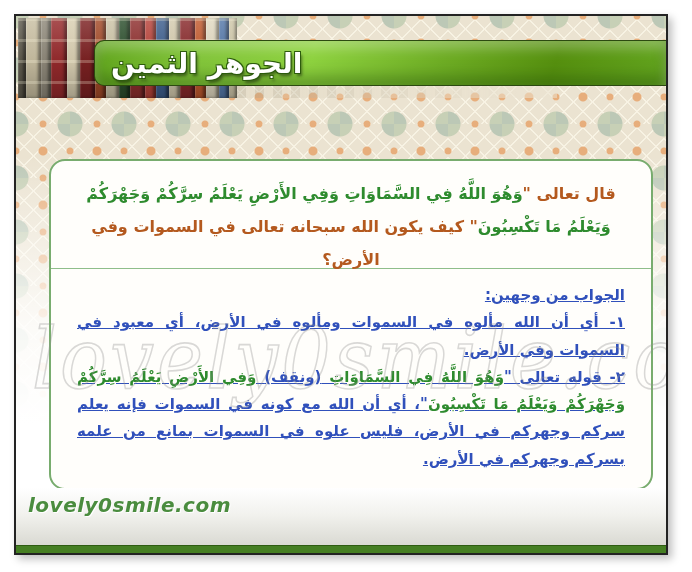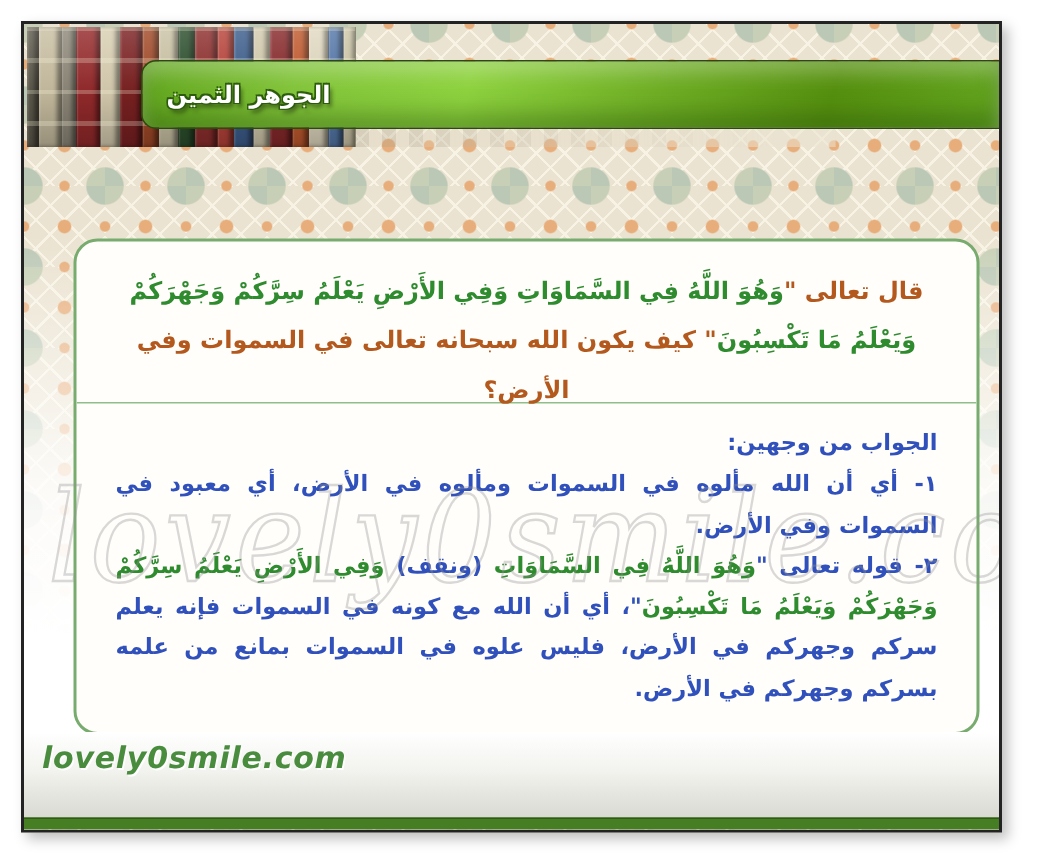--- a/index.html
+++ b/index.html
@@ -36,37 +36,37 @@
   .photo-fade{position:absolute;left:221px;top:56px;width:320px;height:26px;z-index:1;opacity:.55;
     background:repeating-linear-gradient(90deg, rgba(160,150,125,0.5) 0 9px, rgba(215,205,180,0.4) 9px 18px);}
   .photo-fade::after{content:'';position:absolute;inset:0;
     background:linear-gradient(90deg, rgba(235,227,209,0) 0%, #ebe3d1 88%);}
   
   .band{position:absolute;left:78px;top:24px;right:0;height:46px;z-index:2;box-sizing:border-box;
     border:1px solid #2c4a10;border-right:none;border-radius:10px 0 0 10px;
     background:linear-gradient(105deg, #61a51d 0%, #82c43a 18%, var(--band-green-light,#8ed23f) 38%, #6fae25 60%, var(--band-green-dark,#56900f) 80%, #63a51f 100%);
     box-shadow:inset 0 8px 12px rgba(255,255,255,0.28), inset 0 -10px 14px rgba(35,75,8,0.38);}
   .band-title{position:absolute;left:16px;top:50%;transform:translateY(-50%);direction:rtl;
-    color:#ffffff;font-size:16px;font-weight:bold;white-space:nowrap;
+    color:#ffffff;font-size:28px;font-weight:bold;white-space:nowrap;
     text-shadow:1px 1px 0 #2d5c0d,-1px -1px 0 #2d5c0d,1px -1px 0 #2d5c0d,-1px 1px 0 #2d5c0d,2px 3px 3px rgba(0,0,0,0.45);}
   
   .badge{position:absolute;left:3px;top:81px;width:277px;height:42px;z-index:3;box-sizing:border-box;
     background:linear-gradient(180deg,#3d8422 0%, var(--badge-green,#2e6c15) 55%, #245a0f 100%);
     border:1px solid #1c4509;border-bottom:3px solid #a8d06b;border-radius:10px;
     display:flex;align-items:center;justify-content:center;direction:rtl;
     color:var(--badge-text-yellow,#f2e83a);font-size:21px;font-weight:bold;white-space:nowrap;
     text-shadow:1px 2px 2px rgba(10,30,0,0.75);}
   
   .fatwa-box{position:absolute;left:33px;top:143px;width:604px;height:331px;z-index:2;box-sizing:border-box;
     background:#fffefb;border:2px solid var(--box-border-green,#78ac6e);border-radius:16px;overflow:hidden;}
   .question{box-sizing:border-box;height:107px;padding:17px 26px 0;direction:rtl;text-align:center;
     font-size:16px;font-weight:bold;line-height:2.05;color:var(--question-brown,#b4591e);}
   .divider{border:none;border-top:1px solid #8fbe8a;margin:0;}
   .answer{padding:13px 26px 10px;direction:rtl;text-align:justify;
-    font-size:15px;font-weight:bold;line-height:1.82;color:var(--answer-blue,#3050bb);}
+    font-size:15px;font-weight:bold;line-height:1.82;color:var(--answer-blue,#3050bb);text-decoration:underline;}
   .answer p{margin:0;}
   .verse{color:var(--verse-green,#2e8b2e);}
   .pause{color:var(--answer-blue,#3050bb);}
   
   .watermark{position:absolute;left:16px;top:298px;width:625px;z-index:6;pointer-events:none;
     font-family:"DejaVu Serif", serif;font-style:italic;font-size:78px;letter-spacing:3px;
     white-space:nowrap;color:transparent;-webkit-text-stroke:1.5px rgba(145,145,145,0.35);
     transform:scaleY(1.08);}
   
   .footer{position:absolute;left:0;right:0;bottom:7px;height:58px;z-index:2;

